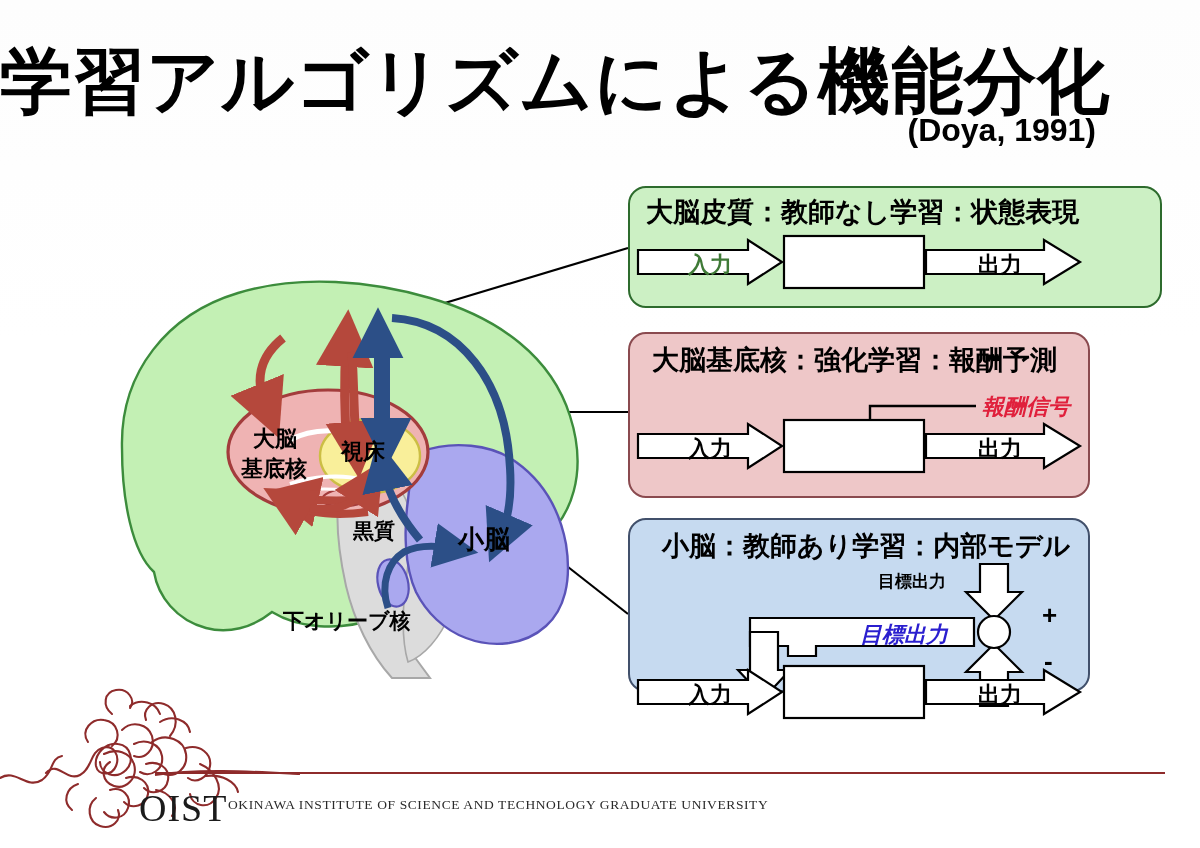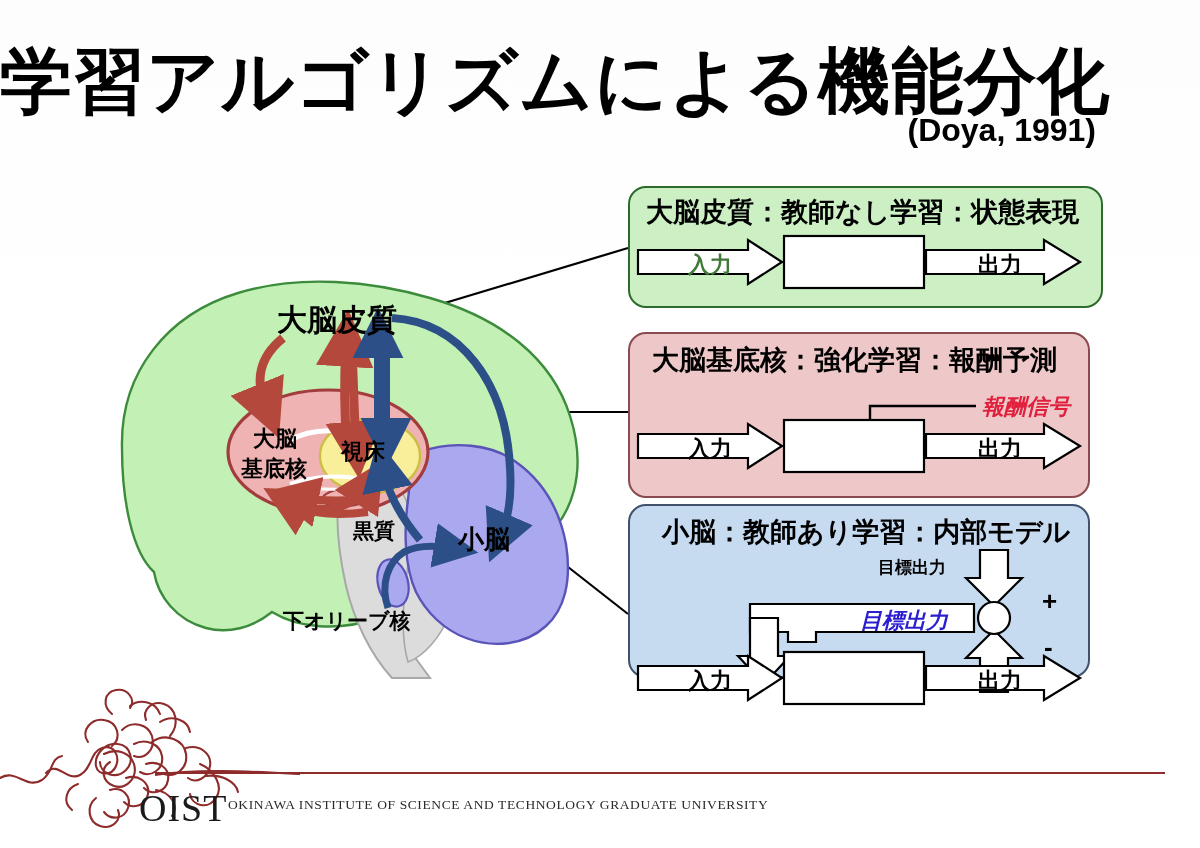--- a/index.html
+++ b/index.html
@@ -46,32 +46,32 @@
   }
 
   
   .panel {
     position: absolute;
     box-sizing: border-box;
     border-radius: 18px;
   }
   #panel-cortex {
     left: 628px; top: 186px;
-    width: 475px; height: 122px;
+    width: 534px; height: 122px;
     background: #ccf0c4;
     border: 2px solid #2d6b2d;
   }
   #panel-bg {
     left: 628px; top: 332px;
     width: 462px; height: 166px;
     background: #eec7c8;
     border: 2px solid #8a4a4f;
   }
   #panel-cb {
-    left: 628px; top: 504px;
+    left: 628px; top: 518px;
     width: 462px; height: 174px;
     background: #c6daf0;
     border: 2px solid #41506b;
   }
   .panel-title {
     position: absolute;
     left: 16px;
     font-size: 27px;
     font-weight: bold;
     color: #000;
@@ -241,21 +241,20 @@
 
     <path d="M378 440 C378 400 378 366 378 340" fill="none" stroke="#2c4f87" stroke-width="8" marker-end="url(#bluehead)"></path>
 
     <path d="M386 340 C386 378 386 412 386 436" fill="none" stroke="#2c4f87" stroke-width="8" marker-end="url(#bluehead)"></path>
 
     <path d="M420 540 C400 516 388 492 384 472" fill="none" stroke="#2c4f87" stroke-width="8" marker-end="url(#bluehead)"></path>
 
     <path d="M388 608 C380 584 388 562 404 552 C420 544 438 546 450 548" fill="none" stroke="#2c4f87" stroke-width="7" marker-end="url(#bluehead)"></path>
   </svg>
 
-  <div class="brain-label" style="left:277px; top:300px; font-size:30px;">大脳皮質</div>
   <div class="brain-label" style="left:253px; top:424px; font-size:22px;">大脳</div>
   <div class="brain-label" style="left:241px; top:454px; font-size:22px;">基底核</div>
   <div class="brain-label" style="left:341px; top:437px; font-size:22px;">視床</div>
   <div class="brain-label" style="left:353px; top:517px; font-size:21px;">黒質</div>
   <div class="brain-label" style="left:283px; top:607px; font-size:21px;">下オリーブ核</div>
   <div class="brain-label" style="left:458px; top:522px; font-size:26px;">小脳</div>
 
   <div class="panel" id="panel-cortex">
     <div class="panel-title">大脳皮質：教師なし学習：状態表現</div>
     <svg class="layer" width="462" height="122">

